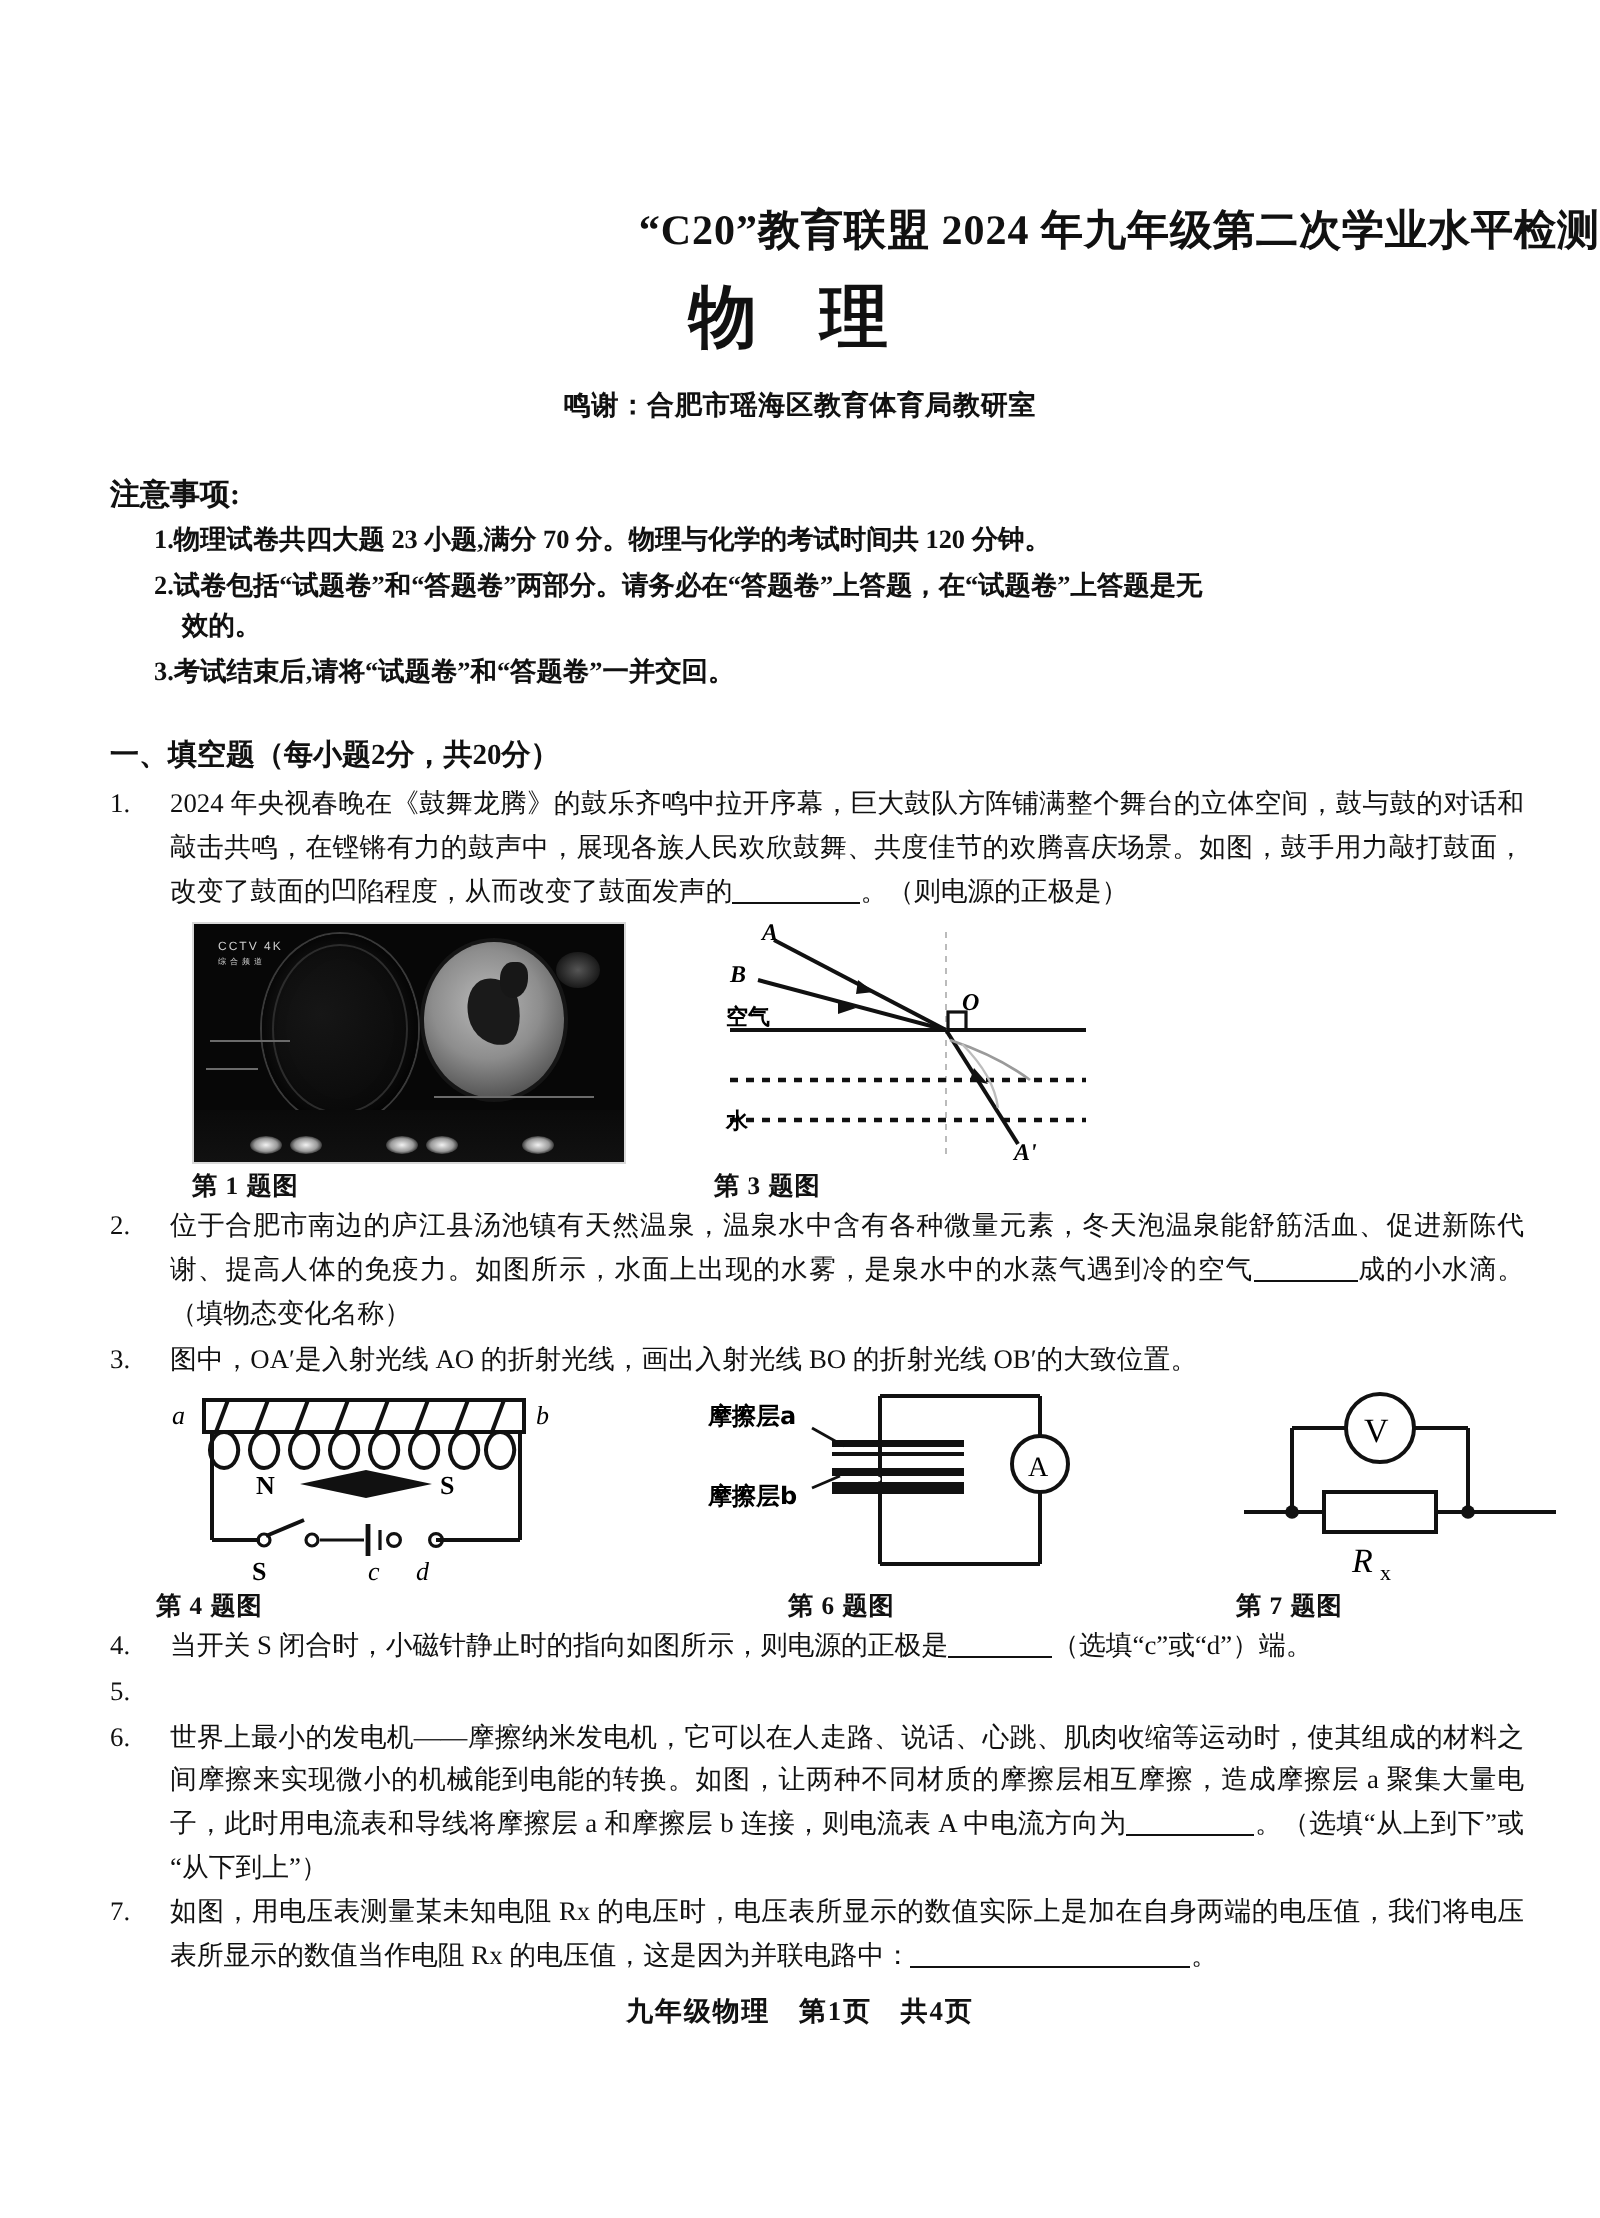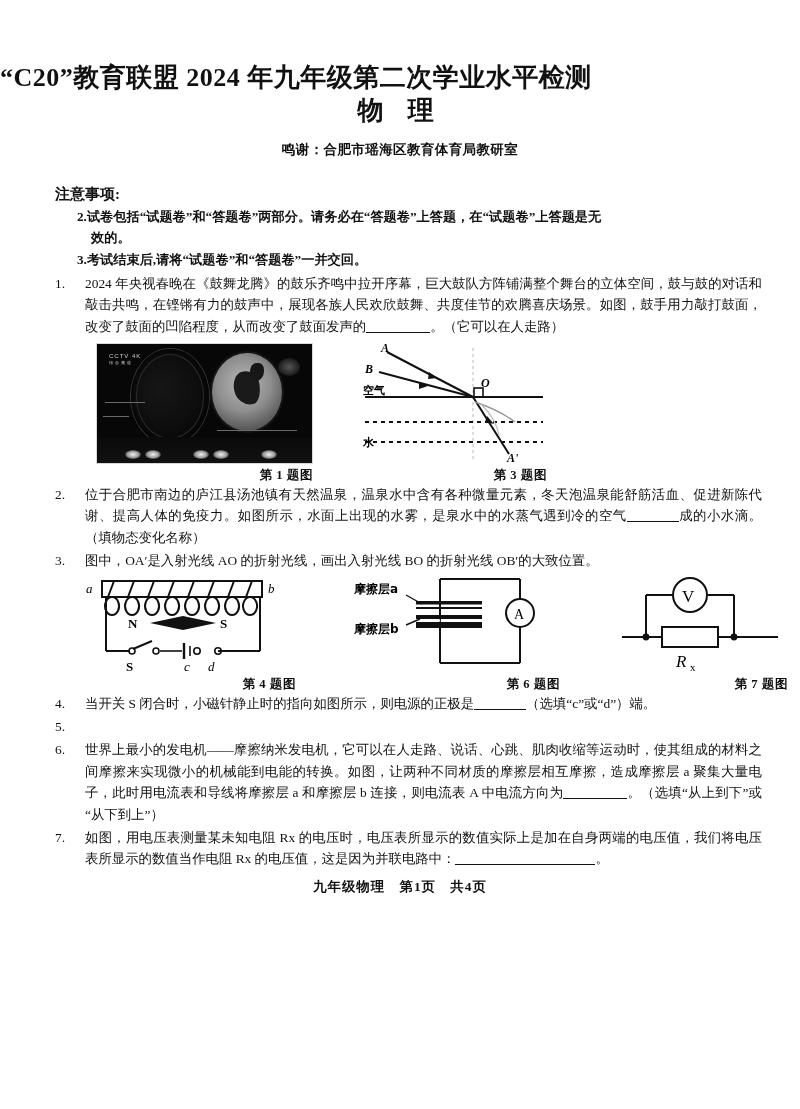--- a/index.html
+++ b/index.html
@@ -12,35 +12,35 @@
     position:relative;
     overflow:hidden;
   }
   .page{
     position:absolute;inset:0;
     padding:0;
   }
 
   
   .doc-title{
-    text-align:left;
-    font-size:26px;
+    text-align:right;
+    font-size:21px;
     font-weight:bold;
     letter-spacing:.5px;
     margin:0;
-    padding-top:64px;
+    padding-top:104px;
     line-height:1.1;
     font-family:"Liberation Serif","DejaVu Serif",serif;
   }
   .doc-subject{
     text-align:center;
-    font-size:26px;
+    font-size:34px;
     font-weight:bold;
     letter-spacing:.34em;
-    margin:4px 0 0 0;
+    margin:14px 0 0 0;
     line-height:1.1;
   }
   .doc-ack{
     text-align:center;
     font-size:13.5px;
     font-weight:bold;
     margin:16px 0 0 0;
     letter-spacing:.4px;
   }
 
@@ -90,21 +90,21 @@
   
   .fig-row{
     display:flex;
     align-items:flex-end;
     justify-content:flex-start;
     padding:0 10px 0 80px;
     margin-top:4px;
   }
   .fig-cell{position:relative;}
   .fig-cap{
-    text-align:right;
+    text-align:left;
     font-size:12.6px;
     font-weight:bold;
     margin-top:3px;
     letter-spacing:.5px;
   }
 
   
   .photo1{
     width:215px;height:119px;
     background:#070707;
@@ -227,32 +227,34 @@
 <body>
 
 <div class="page">
 
   <h1 class="doc-title">“C20”教育联盟 2024 年九年级第二次学业水平检测</h1>
   <h2 class="doc-subject">物 理</h2>
   <div class="doc-ack">鸣谢：合肥市瑶海区教育体育局教研室</div>
 
   <div class="notice-wrap">
     <div class="notice-head">注意事项:</div>
+    <div class="notice-item">1.物理试卷共四大题 23 小题,满分 70 分。物理与化学的考试时间共 120 分钟。</div>
     <div class="notice-item">
       <span>2.试卷包括“试题卷”和“答题卷”两部分。请务必在“答题卷”上答题，在“试题卷”上答题是无</span>
       <span class="cont">效的。</span>
     </div>
     <div class="notice-item">3.考试结束后,请将“试题卷”和“答题卷”一并交回。</div>
   </div>
 
+  <div class="section-head">一、填空题（每小题2分，共20分）</div>
 
   <div class="q">
     <div class="q-num">1.</div>
     <div class="q-body">
-      <span>2024 年央视春晚在《鼓舞龙腾》的鼓乐齐鸣中拉开序幕，巨大鼓队方阵铺满整个舞台的立体空间，鼓与鼓的对话和敲击共鸣，在铿锵有力的鼓声中，展现各族人民欢欣鼓舞、共度佳节的欢腾喜庆场景。如图，鼓手用力敲打鼓面，改变了鼓面的凹陷程度，从而改变了鼓面发声的</span><span class="blank b-lg"></span><span>。（它可以在人走路）</span>
+      <span>2024 年央视春晚在《鼓舞龙腾》的鼓乐齐鸣中拉开序幕，巨大鼓队方阵铺满整个舞台的立体空间，鼓与鼓的对话和敲击共鸣，在铿锵有力的鼓声中，展现各族人民欢欣鼓舞、共度佳节的欢腾喜庆场景。如图，鼓手用力敲打鼓面，改变了鼓面的凹陷程度，从而改变了鼓面发声的</span><span class="blank b-lg"></span><span>。（则电源的正极是）</span>
     </div>
   </div>
 
   <div class="fig-row" style="padding-left:96px;gap:44px;">
 
     <div class="fig-cell">
       <div class="photo1">
         <div class="cctv">CCTV 4K<small>综合频道</small></div>
         <div class="drum-dark"></div>
         <div class="drum-lit"></div>

